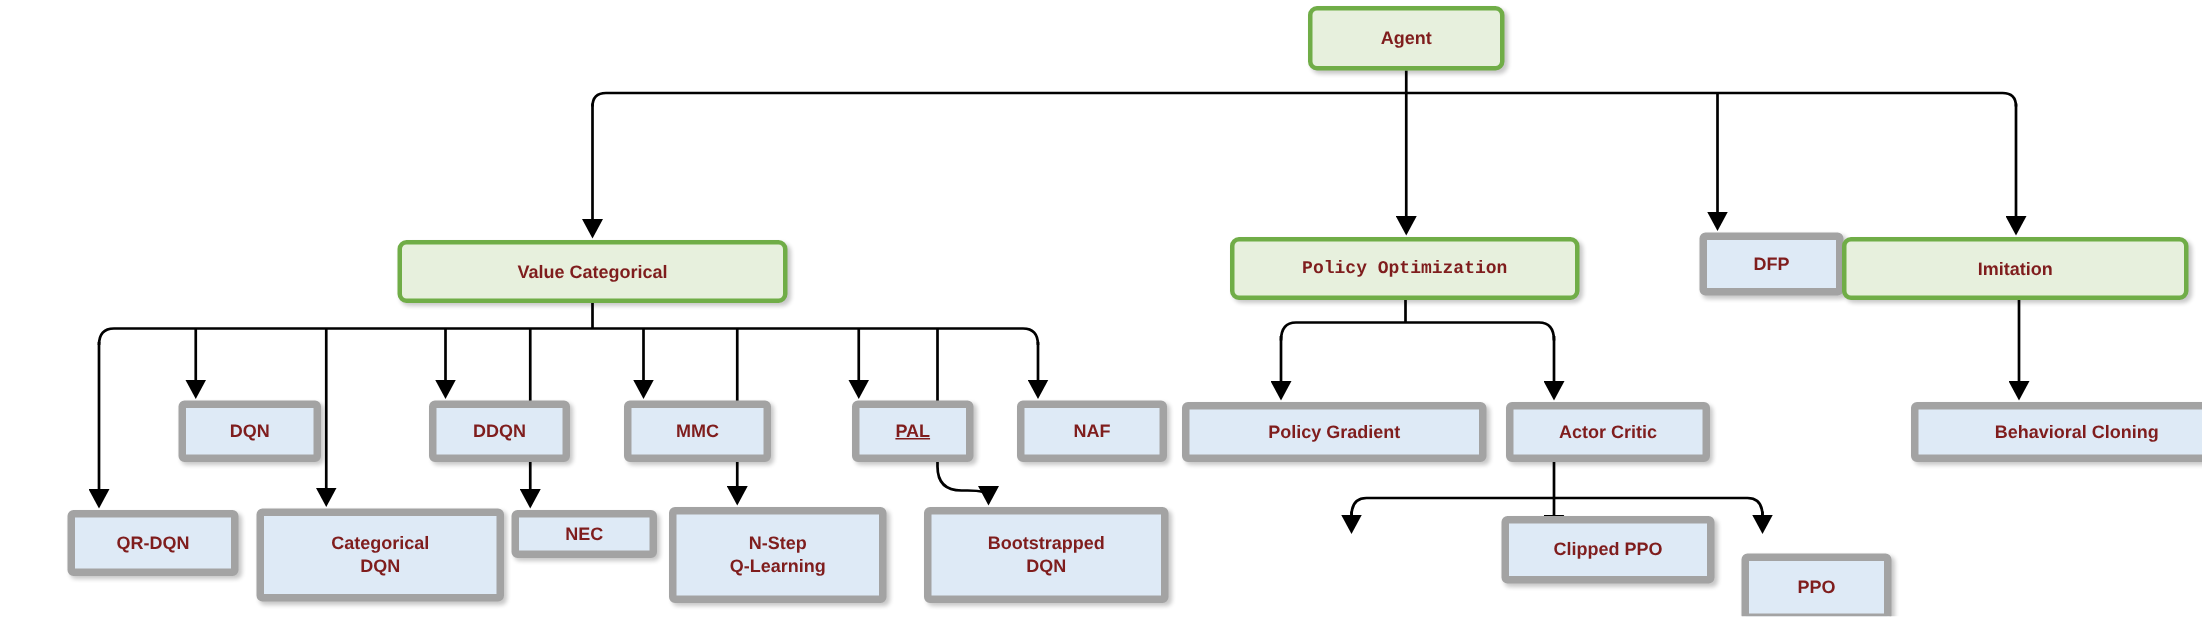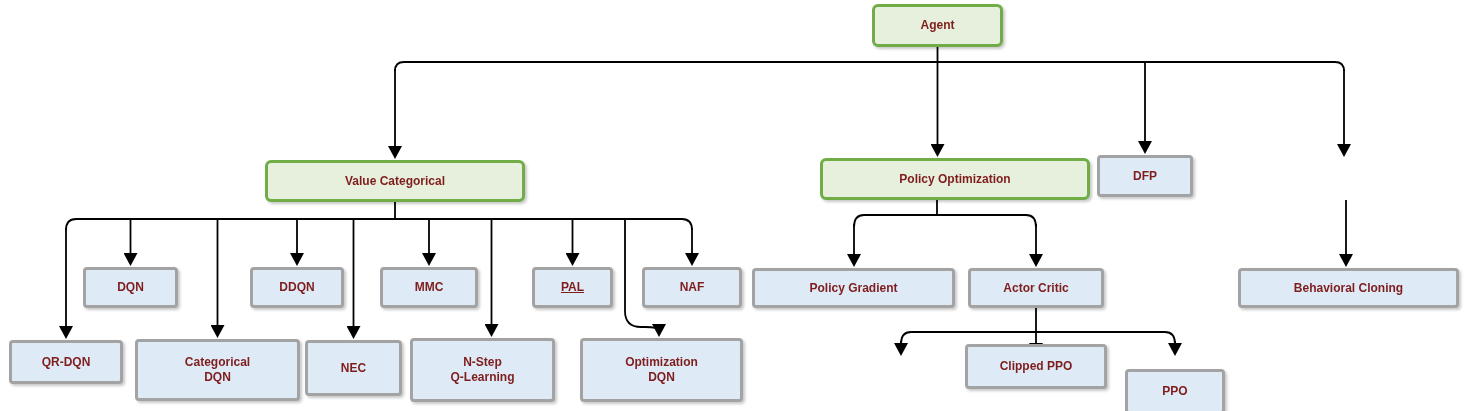--- a/index.html
+++ b/index.html
@@ -9,35 +9,35 @@
   }
   .wires{position:absolute;left:0;top:0;z-index:0;}
   .node{
     position:absolute;z-index:1;box-sizing:border-box;
     display:flex;align-items:center;justify-content:center;text-align:center;
     font-weight:bold;color:#7f1d1d;font-size:12px;line-height:1.25;
     white-space:pre-line;
     box-shadow:2px 2px 3px rgba(0,0,0,0.22);
   }
   .green{background:#e7f0dd;border:3px solid #70ad47;border-radius:6px;}
-  .blue{background:#deeaf6;border:3px solid #a3a3a3;border-radius:4px;}
+  .blue{background:#deeaf6;border:5px solid #a3a3a3;border-radius:4px;margin-left:36px;}
 
   .n-agent{left:872px;top:4px;width:131px;height:43px;}
   .n-value{left:265px;top:160px;width:260px;height:42px;}
-  .n-policy{left:820px;top:158px;width:270px;height:42px;}
+  .n-policy{left:820px;top:158px;width:233px;height:42px;font-family:Liberation Mono, monospace;}
   .n-dfp{left:1097px;top:155px;width:96px;height:42px;}
   .n-imitation{left:1228px;top:158px;width:231px;height:42px;}
   .n-dqn{left:83px;top:267px;width:95px;height:41px;}
   .n-ddqn{left:250px;top:267px;width:94px;height:41px;}
   .n-mmc{left:380px;top:267px;width:98px;height:41px;}
   .n-pal{left:532px;top:267px;width:81px;height:41px;text-decoration:underline;}
   .n-naf{left:642px;top:267px;width:100px;height:41px;}
   .n-qrdqn{left:9px;top:340px;width:114px;height:44px;}
   .n-bootstrapped{left:135px;top:339px;width:165px;height:62px;}
-  .n-nec{left:305px;top:340px;width:97px;height:56px;}
+  .n-nec{left:305px;top:340px;width:97px;height:32px;}
   .n-nstep{left:410px;top:338px;width:145px;height:64px;}
   .n-categorical{left:580px;top:338px;width:163px;height:64px;}
   .n-pg{left:752px;top:268px;width:203px;height:40px;}
   .n-ac{left:968px;top:268px;width:136px;height:40px;}
   .n-bc{left:1238px;top:268px;width:221px;height:40px;}
   .n-ddpg{left:855px;top:357px;width:93px;height:45px;}
   .n-clipped{left:965px;top:344px;width:142px;height:45px;}
   .n-ppo{left:1125px;top:369px;width:100px;height:45px;}
 </style>
 </head>
@@ -85,34 +85,35 @@
       <path d="M 1175 341 V 353" marker-end="url(#arrow)"></path>
 
       <path d="M 1346 200 V 264" marker-end="url(#arrow)"></path>
     </g>
   </svg>
 
   <div class="node green n-agent">Agent</div>
   <div class="node green n-value">Value Categorical</div>
   <div class="node green n-policy">Policy Optimization</div>
   <div class="node blue n-dfp">DFP</div>
+  <div class="node green n-imitation">Imitation</div>
 
   <div class="node blue n-dqn">DQN</div>
   <div class="node blue n-ddqn">DDQN</div>
   <div class="node blue n-mmc">MMC</div>
   <div class="node blue n-pal">PAL</div>
   <div class="node blue n-naf">NAF</div>
 
   <div class="node blue n-qrdqn">QR-DQN</div>
   <div class="node blue n-bootstrapped">Categorical
 DQN</div>
   <div class="node blue n-nec">NEC</div>
   <div class="node blue n-nstep">N-Step
 Q-Learning</div>
-  <div class="node blue n-categorical">Optimization
+  <div class="node blue n-categorical">Bootstrapped
 DQN</div>
 
   <div class="node blue n-pg">Policy Gradient</div>
   <div class="node blue n-ac">Actor Critic</div>
   <div class="node blue n-bc">Behavioral Cloning</div>
 
   <div class="node blue n-clipped">Clipped PPO</div>
   <div class="node blue n-ppo">PPO</div>
 
 </div>

